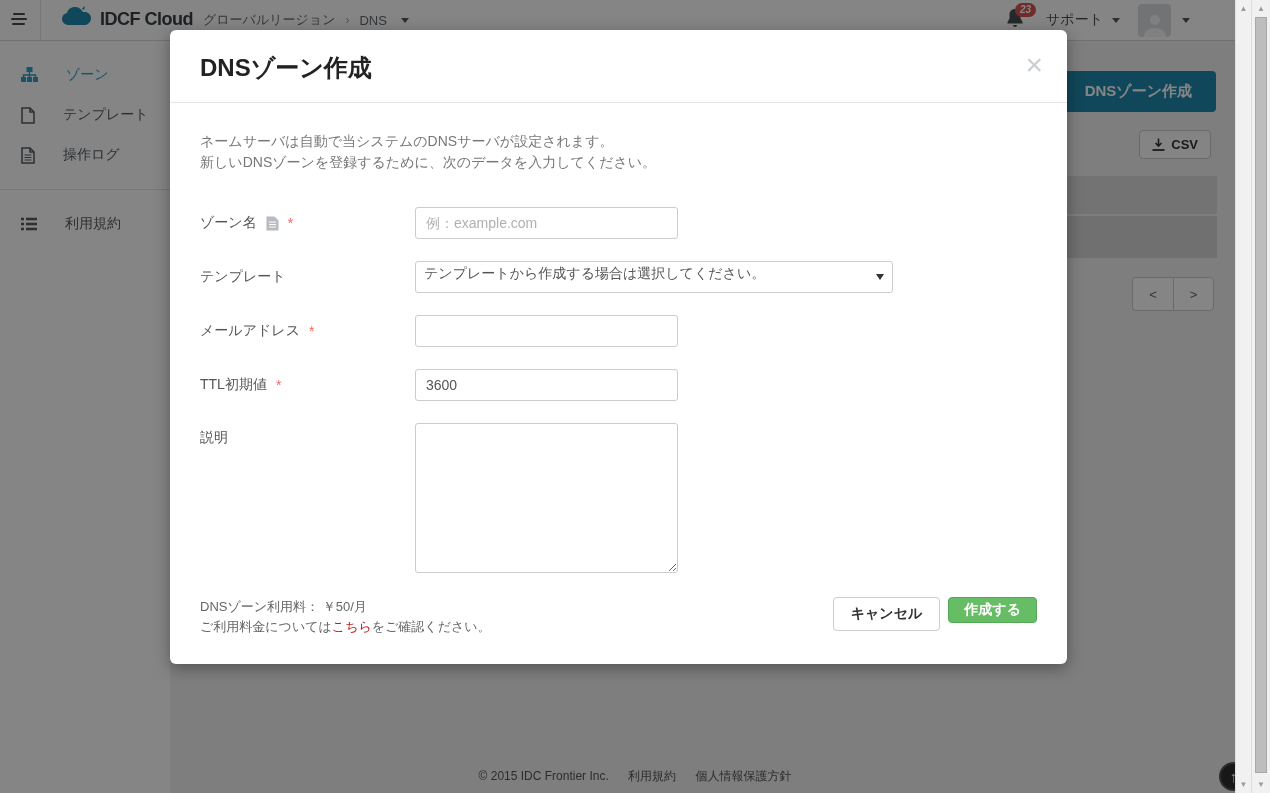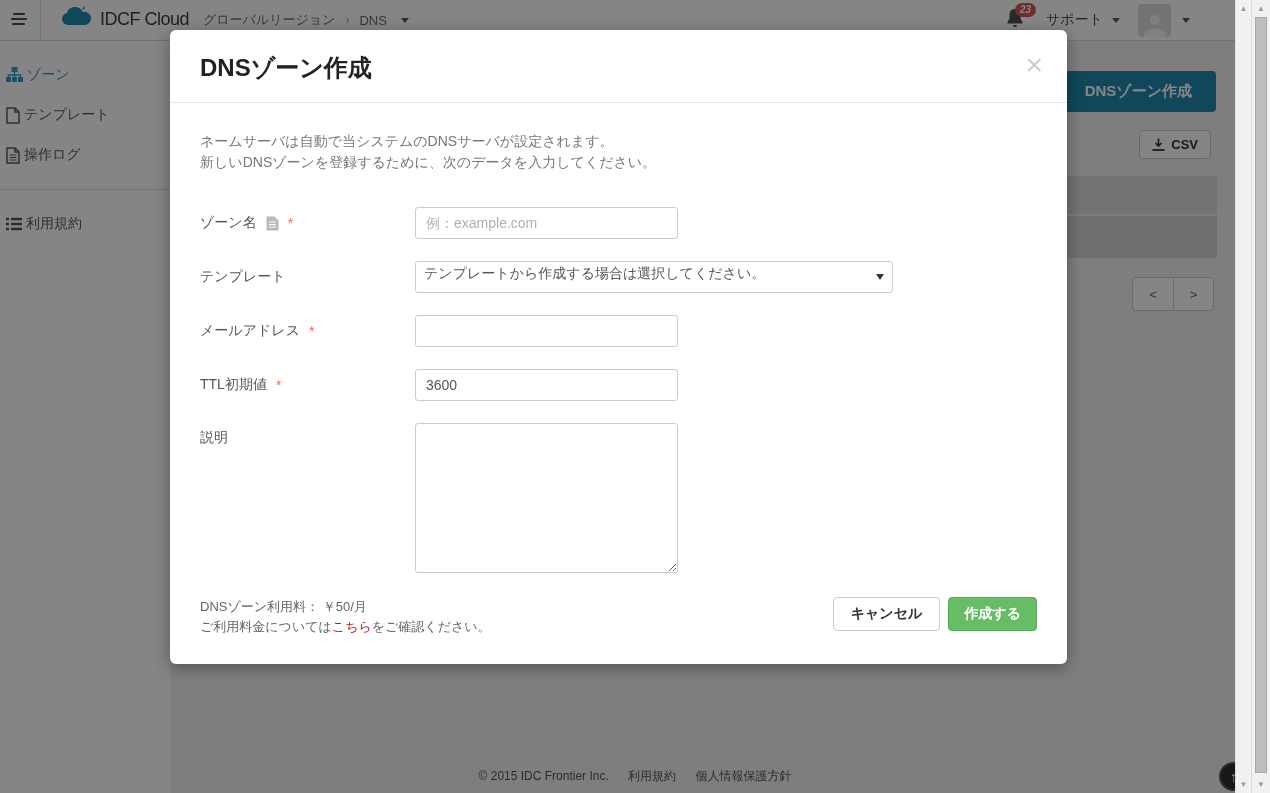--- a/index.html
+++ b/index.html
@@ -7,34 +7,34 @@
   .page { position:absolute; inset:0; }
 
   
   .navbar { position:absolute; top:0; left:0; width:1235px; height:41px; background:#fff; border-bottom:1px solid #d9d9d9; z-index:1; }
   .hamburger { position:absolute; left:0; top:0; width:41px; height:40px; border-right:1px solid #e2e2e2; cursor:pointer; }
   .hamburger span { position:absolute; height:2px; background:#4a4a4a; border-radius:1px; }
   .hamburger span:nth-child(1){ left:13px; top:13px; width:12px; }
   .hamburger span:nth-child(2){ left:11px; top:18px; width:16px; }
   .hamburger span:nth-child(3){ left:12px; top:23px; width:13px; }
   .brand { position:absolute; left:60px; top:5px; display:flex; align-items:center; gap:6px; }
-  .brand-text { font-size:18px; font-weight:normal; color:#3a4046; letter-spacing:-0.5px; }
+  .brand-text { font-size:18px; font-weight:bold; color:#3a4046; letter-spacing:-0.5px; }
   .breadcrumb { position:absolute; left:203px; top:0; height:40px; display:flex; align-items:center; gap:10px; font-size:13px; color:#646a70; }
   .crumb-sep { color:#9aa0a5; font-size:12px; }
   .caret { display:inline-block; width:0; height:0; border-left:4px solid transparent; border-right:4px solid transparent; border-top:5px solid #555b60; margin-left:4px; }
   .nav-right { position:absolute; right:45px; top:0; height:40px; display:flex; align-items:center; gap:18px; }
   .bell-wrap { position:relative; width:22px; height:24px; cursor:pointer; }
   .badge { position:absolute; top:-5px; left:9px; background:#d9534f; color:#fff; font-size:10px; font-weight:bold; padding:1px 5px; border-radius:8px; line-height:12px;font-style:italic; }
   .support { display:flex; align-items:center; font-size:14px; color:#4a5056; cursor:pointer; gap:5px; }
   .avatar-wrap { display:flex; align-items:center; gap:7px; cursor:pointer; }
   .avatar { width:33px; height:33px; background:#d9dcde; border-radius:4px; display:flex; align-items:flex-end; justify-content:center; overflow:hidden; }
 
   
   .sidebar { position:absolute; top:41px; left:0; width:170px; bottom:0; background:#fff; z-index:1; }
-  .side-item { display:flex; align-items:center; gap:4px; height:40px; padding-left:6px; font-size:14px; color:#565c62; cursor:pointer; }
+  .side-item { display:flex; align-items:center; gap:28px; height:40px; padding-left:21px; font-size:14px; color:#565c62; cursor:pointer; }
   .side-item.active { color:#2f9fca; }
   .side-divider { border-top:1px solid #e3e3e3; margin:14px 0; }
 
   
   .main { position:absolute; top:41px; left:170px; width:1065px; bottom:0; background:#f2f2f2; z-index:1; }
   .create-btn { position:absolute; top:30px; right:19px; height:41px; background:#1f89ad; color:#fff; font-size:15px; font-weight:bold; border:none; border-radius:4px; padding:0 24px; cursor:pointer; }
   .csv-btn { position:absolute; top:89px; right:24px; height:29px; background:#fdfdfd; border:1px solid #c9c9c9; border-radius:4px; font-size:13px; font-weight:bold; color:#333; padding:0 12px; display:flex; align-items:center; gap:6px; cursor:pointer; }
   .band { position:absolute; left:20px; right:18px; }
   .band.header-row { top:135px; height:38px; background:#dcdcdc; }
   .band.data-row { top:175px; height:42px; background:#d6d6d6; }
@@ -65,21 +65,21 @@
   input[type=text]::placeholder { color:#b0b0b0; }
   .select-wrap { position:relative; width:478px; }
   select { width:478px; height:32px; border:1px solid #ccc; border-radius:3px; padding:0 24px 8px 8px; font-size:14px; color:#555; font-family:inherit; background:#fff; appearance:none; -webkit-appearance:none; outline:none; cursor:pointer; }
   .select-caret { position:absolute; right:9px; top:13px; width:0; height:0; border-left:4px solid transparent; border-right:4px solid transparent; border-top:6px solid #333; pointer-events:none; }
   textarea { width:263px; height:150px; border:1px solid #ccc; border-radius:3px; padding:6px 10px; font-size:14px; color:#555; font-family:inherit; outline:none; }
   .modal-footer { display:flex; justify-content:space-between; margin-top:24px; padding:0 0 0 0; }
   .price { font-size:13px; color:#666; line-height:20px; }
   .price a { color:#b91c1c; text-decoration:none; cursor:pointer; }
   .btn-group { display:flex; gap:8px; padding-right:0; }
   .btn-cancel { height:34px; padding:0 17px; background:#fff; border:1px solid #ccc; border-radius:4px; font-size:14px; font-weight:bold; color:#333; cursor:pointer; font-family:inherit; }
-  .btn-submit { height:34px; padding:0 15px; background:#66bd65; border:1px solid #55a855; border-radius:4px; font-size:14px; font-weight:bold; color:#fff; cursor:pointer; font-family:inherit; }
+  .btn-submit { height:26px; padding:0 15px; background:#66bd65; border:1px solid #55a855; border-radius:4px; font-size:14px; font-weight:bold; color:#fff; cursor:pointer; font-family:inherit; }
 
   
   .sb { position:absolute; top:0; bottom:0; background:#f1f1f1; z-index:20; }
   .sb-inner { left:1235px; width:16px; border-left:1px solid #e0e0e0; }
   .sb-outer { left:1251px; width:19px; border-left:1px solid #dcdcdc; }
   .sb .arrow { position:absolute; left:0; right:0; text-align:center; font-size:8px; color:#9b9b9b; }
   .sb .arrow.up { top:4px; }
   .sb .arrow.down { bottom:4px; }
   .sb-thumb { position:absolute; left:3px; right:3px; top:17px; bottom:20px; background:#bdbdbd; border:1px solid #a8a8a8; }
 </style>

